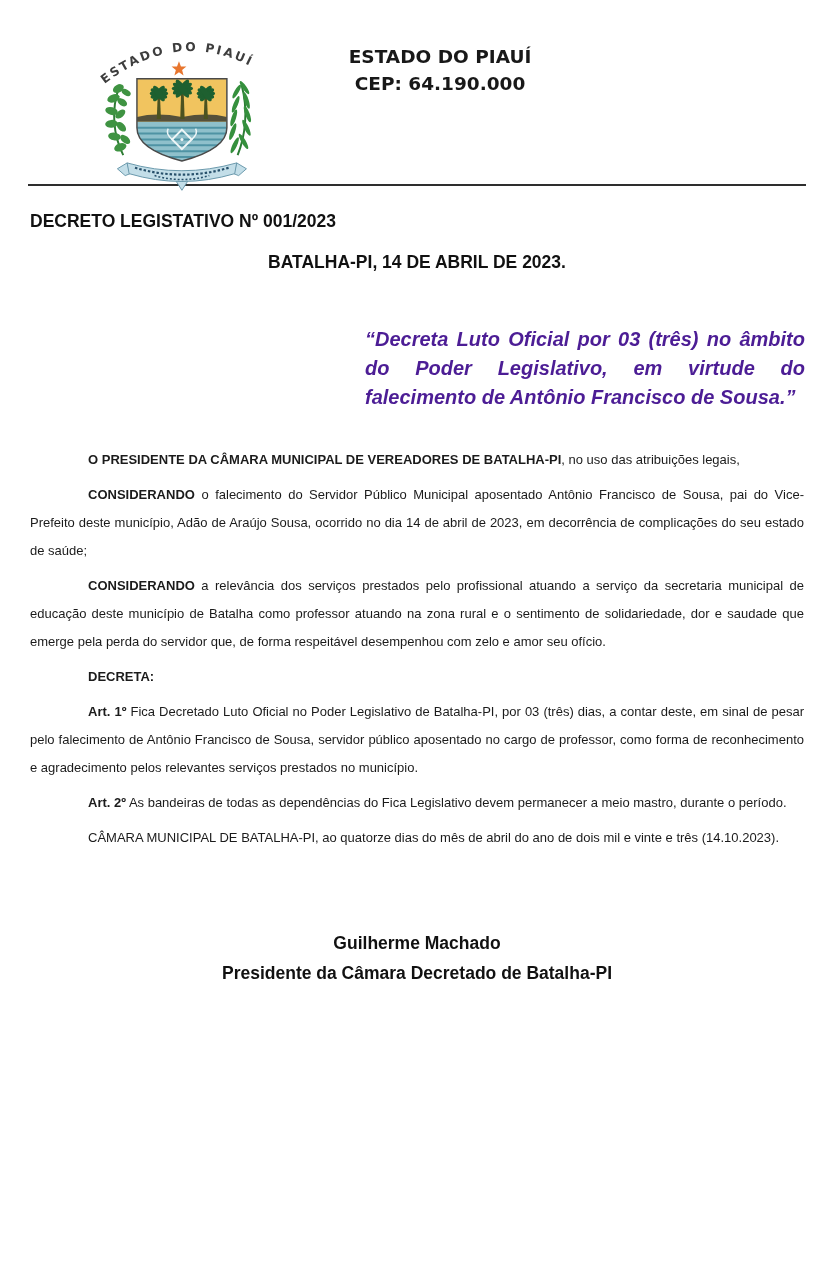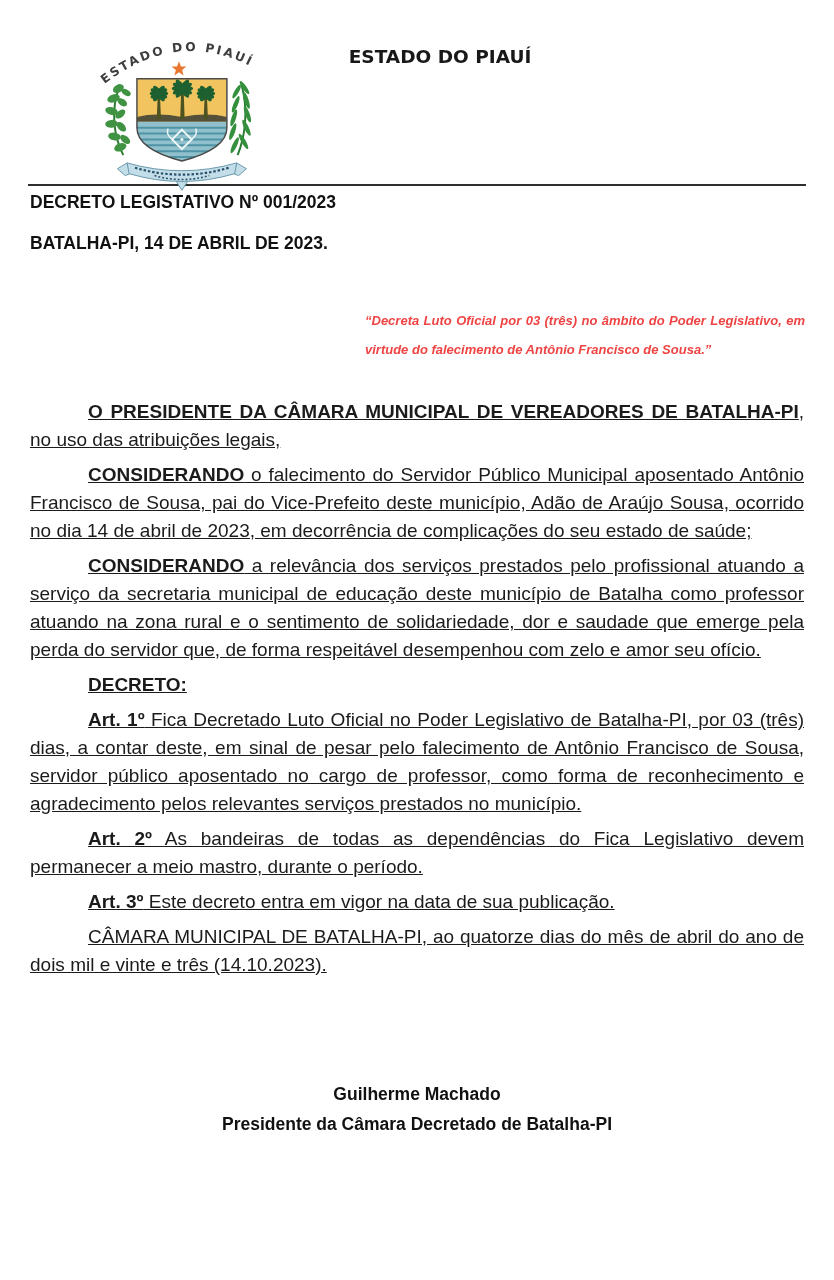--- a/index.html
+++ b/index.html
@@ -12,35 +12,35 @@
   .crest { position:absolute; left:90px; top:34px; width:176px; height:162px; z-index:2; }
   .org-block {
     position:absolute; left:235px; top:44px; width:410px;
     text-align:center; font-family:"DejaVu Sans", sans-serif;
     font-weight:bold; font-size:18.5px; line-height:26.5px; color:#181818;
   }
   .rule { border-top:2px solid #2e2e2e; margin:0 28px; }
 
   
   .content { padding:0 30px; }
-  .doc-title { margin-top:4px; font-weight:bold; font-size:17.5px; line-height:24px; color:#111; }
-  .dateline  { margin-top:17px; font-weight:bold; font-size:17.5px; line-height:24px; text-align:left; color:#111; }
+  .doc-title { margin-top:23px; font-weight:bold; font-size:17.5px; line-height:24px; color:#111; }
+  .dateline  { margin-top:17px; font-weight:bold; font-size:17.5px; line-height:24px; text-align:center; color:#111; }
   .epigraph {
     margin:51px 0 0 335px; width:440px;
-    font-weight:bold; font-style:italic; font-size:13px; line-height:29px;
-    text-align:justify; color:#ef4444;
+    font-weight:bold; font-style:italic; font-size:20px; line-height:29px;
+    text-align:justify; color:#4c1d95;
   }
   .para {
     margin:0 0 7px 0; text-indent:58px; text-align:justify;
-    font-size:19px; line-height:28px;text-decoration:underline;
+    font-size:13px; line-height:28px;
   }
   .para.first { margin-top:34px; }
   .b { font-weight:bold; }
   .sig { text-align:center; font-weight:bold; font-size:17.5px; line-height:30px; color:#111; }
-  .sig-name { margin-top:100px; }
+  .sig-name { margin-top:76px; }
 </style>
 </head>
 <body>
 
 <div class="page">
 
   <div class="header">
 
     <svg class="crest" viewBox="0 0 180 162" aria-hidden="true">
       <defs>
@@ -143,45 +143,45 @@
         <path d="M150,130 L160,136 L152,143 L147,141 Z"></path>
         <polygon points="87,147 94,158 101,147"></polygon>
         <path d="M38,130 Q94,146 150,130 L148,141 Q94,157 40,141 Z"></path>
         <path d="M46,135 Q94,149 142,135" fill="none" stroke="#27506b" stroke-width="2.2" stroke-dasharray="2.5 2"></path>
         <path d="M66,143 Q94,151 122,143" fill="none" stroke="#27506b" stroke-width="1.6" stroke-dasharray="2 2"></path>
       </g>
     </svg>
 
     <div class="org-block">
       <div>ESTADO DO PIAUÍ</div>
+      <div>CEP: 64.190.000</div>
     </div>
   </div>
 
   <div class="rule"></div>
 
   <div class="content">
 
     <div class="doc-title">DECRETO LEGISTATIVO Nº 001/2023</div>
 
     <div class="dateline">BATALHA-PI, 14 DE ABRIL DE 2023.</div>
 
     <div class="epigraph">“Decreta Luto Oficial por 03 (três) no âmbito do Poder Legislativo, em virtude do falecimento de Antônio Francisco de Sousa.”</div>
 
     <p class="para first"><span class="b">O PRESIDENTE DA CÂMARA MUNICIPAL DE VEREADORES DE BATALHA-PI</span><span>, no uso das atribuições legais,</span></p>
 
     <p class="para"><span class="b">CONSIDERANDO</span><span> o falecimento do Servidor Público Municipal aposentado Antônio Francisco de Sousa, pai do Vice-Prefeito deste município, Adão de Araújo Sousa, ocorrido no dia 14 de abril de 2023, em decorrência de complicações do seu estado de saúde;</span></p>
 
     <p class="para"><span class="b">CONSIDERANDO</span><span> a relevância dos serviços prestados pelo profissional atuando a serviço da secretaria municipal de educação deste município de Batalha como professor atuando na zona rural e o sentimento de solidariedade, dor e saudade que emerge pela perda do servidor que, de forma respeitável desempenhou com zelo e amor seu ofício.</span></p>
 
-    <p class="para"><span class="b">DECRETO:</span></p>
+    <p class="para"><span class="b">DECRETA:</span></p>
 
     <p class="para"><span class="b">Art. 1º</span><span> Fica Decretado Luto Oficial no Poder Legislativo de Batalha-PI, por 03 (três) dias, a contar deste, em sinal de pesar pelo falecimento de Antônio Francisco de Sousa, servidor público aposentado no cargo de professor, como forma de reconhecimento e agradecimento pelos relevantes serviços prestados no município.</span></p>
 
     <p class="para"><span class="b">Art. 2º</span><span> As bandeiras de todas as dependências do Fica Legislativo devem permanecer a meio mastro, durante o período.</span></p>
 
-    <p class="para"><span class="b">Art. 3º</span><span> Este decreto entra em vigor na data de sua publicação.</span></p>
 
     <p class="para">CÂMARA MUNICIPAL DE BATALHA-PI, ao quatorze dias do mês de abril do ano de dois mil e vinte e três (14.10.2023).</p>
 
     <div class="sig sig-name">Guilherme Machado</div>
     <div class="sig">Presidente da Câmara Decretado de Batalha-PI</div>
   </div>
 </div>
 
 </body></html>

